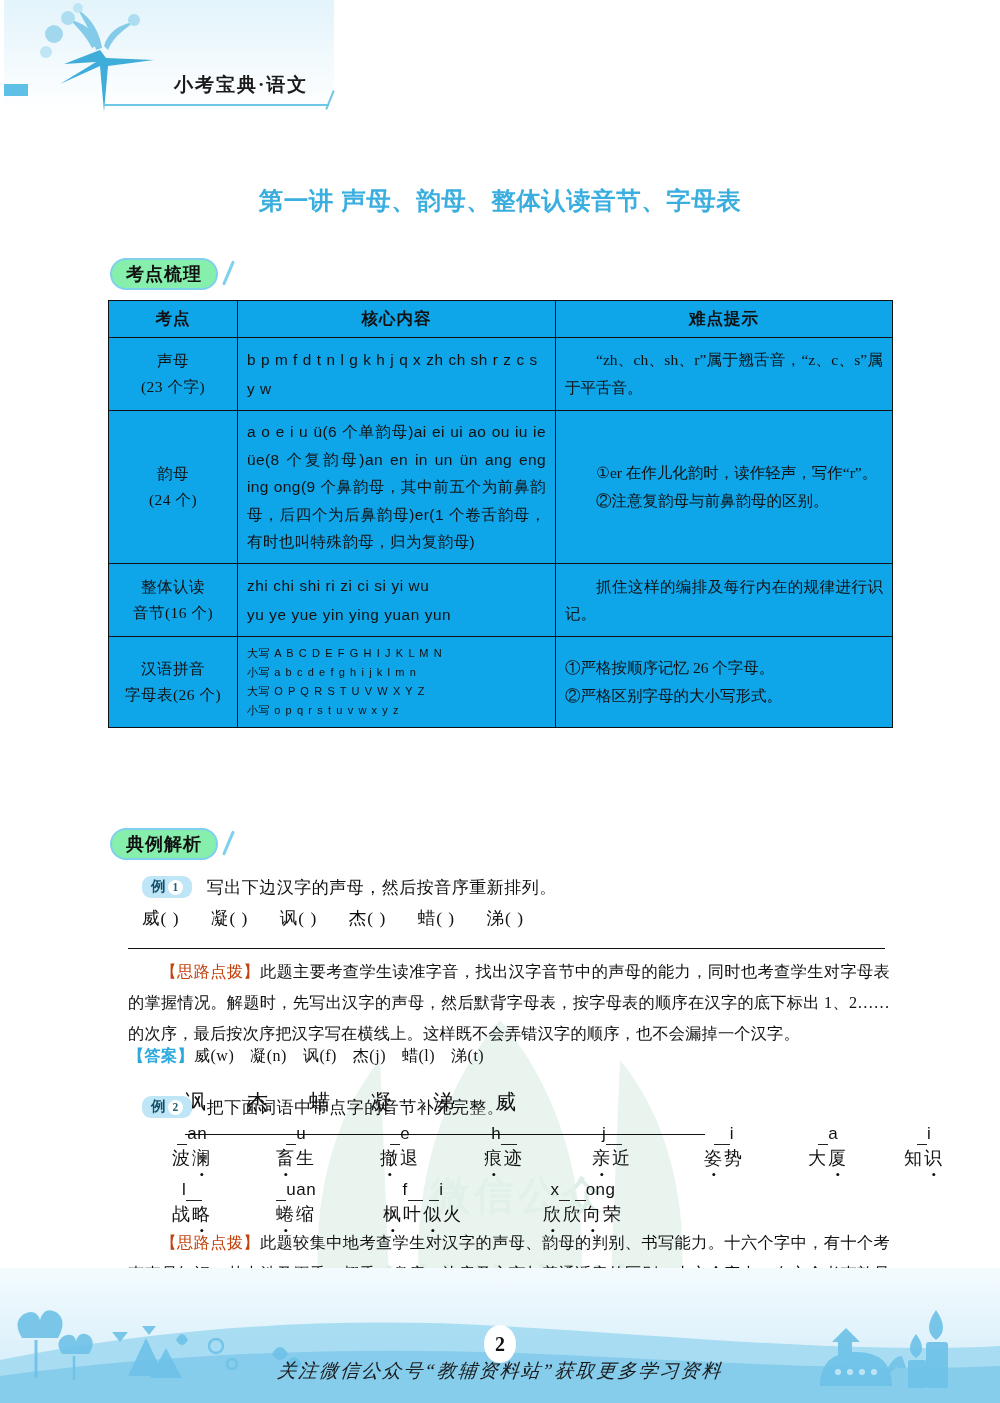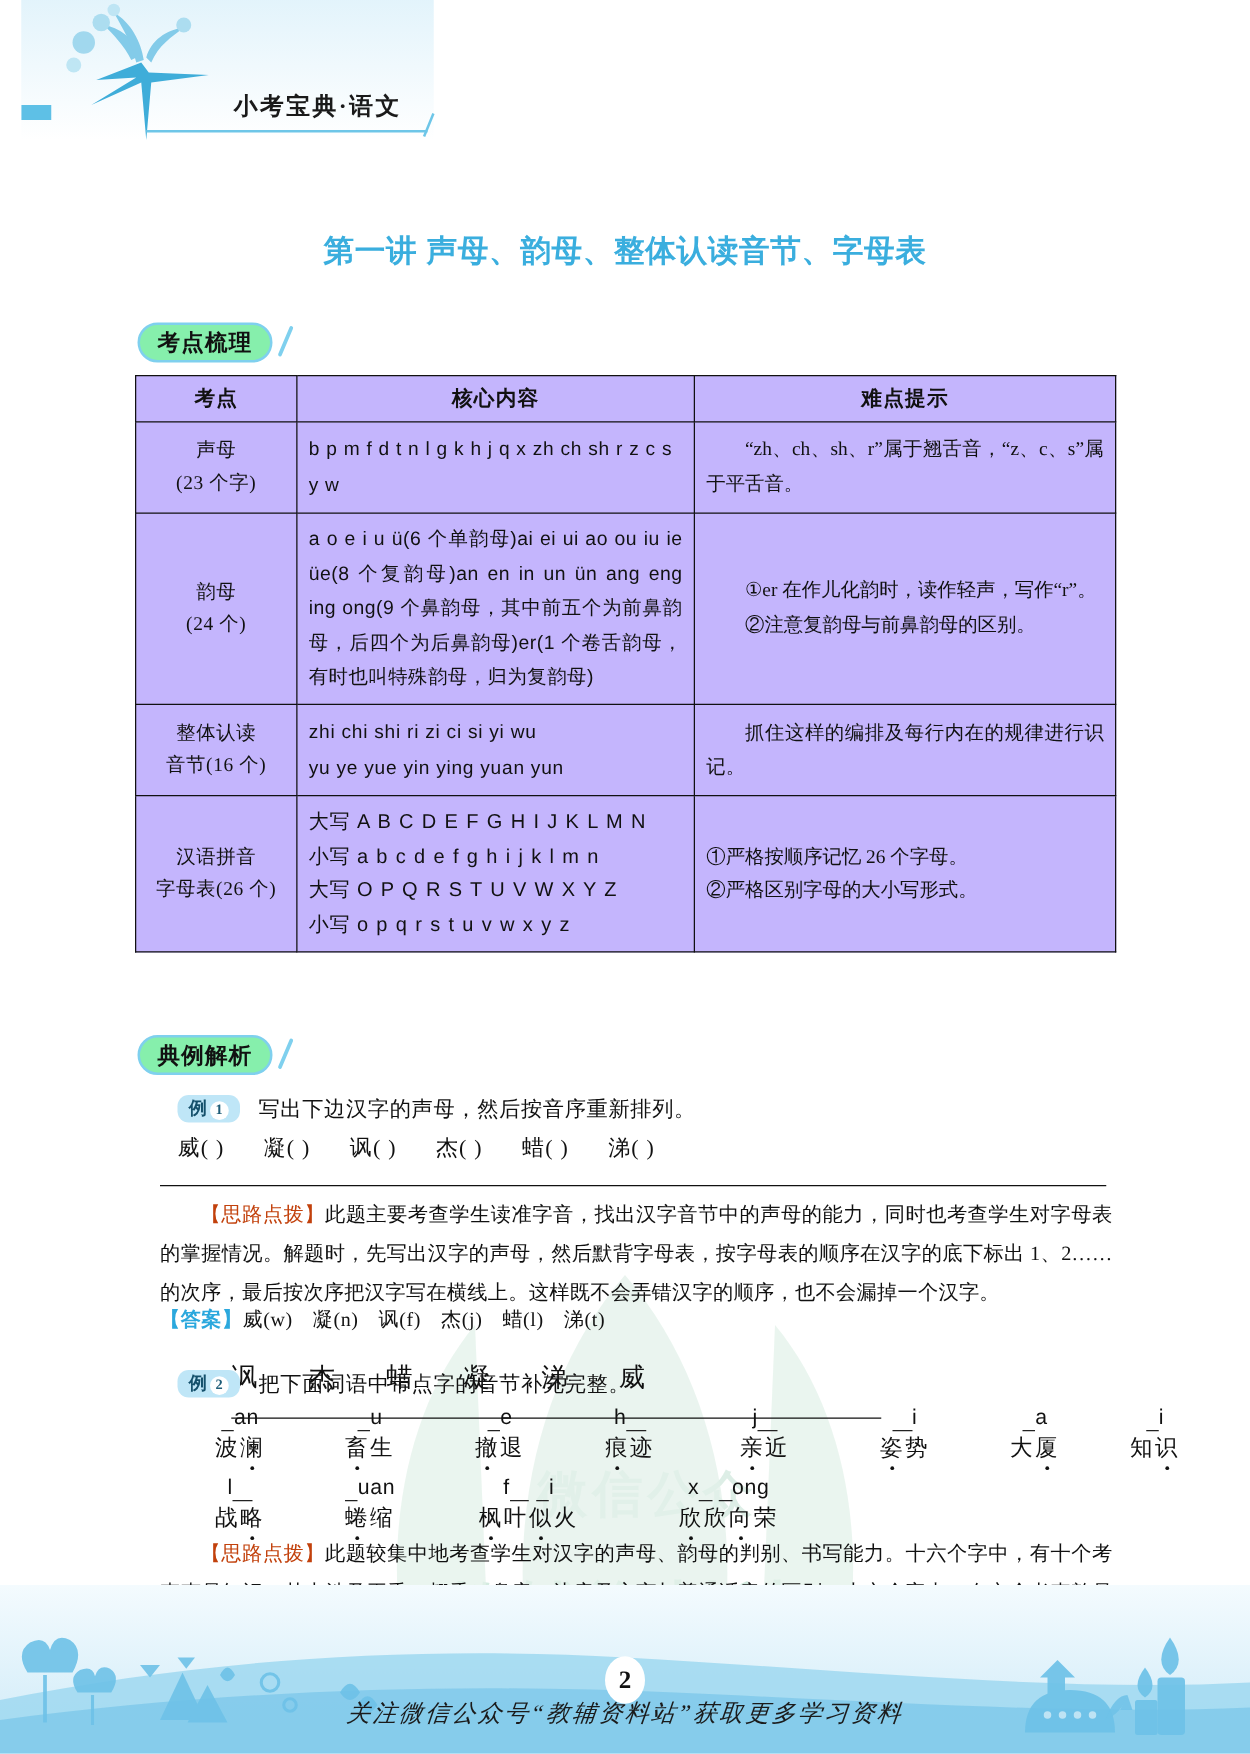--- a/index.html
+++ b/index.html
@@ -12,21 +12,21 @@
     height: 1403px;
     position: relative;
     overflow: hidden;
     font-family: "Liberation Serif", "DejaVu Serif", serif;
     color: #111;
   }
 
   
   .page-header {
     position: absolute;
-    left: 17px; top: 0;
+    left: 4px; top: 0;
     width: 904px; height: 130px;
   }
   .hdr-bar {
     position: absolute;
     left: 100px; top: 104px;
     width: 225px; height: 2px;
     background: #6ec6e8;
   }
   .hdr-bar:after{
     content:"";
@@ -100,21 +100,21 @@
   #badge-kaodian { left: 110px; top: 258px; }
   #badge-dianli  { left: 110px; top: 828px; }
 
   
   .main-table {
     position: absolute;
     left: 108px; top: 300px;
     width: 784px;
     border-collapse: collapse;
     table-layout: fixed;
-    background: #c4b5fd;
+    background: #0ea5e9;
   }
   .main-table td, .main-table th {
     border: 1.4px solid #111;
     vertical-align: middle;
     padding: 7px 9px;
     font-size: 15.5px;
   }
   .main-table thead th {
     text-align: center;
     font-weight: bold;
@@ -144,21 +144,21 @@
     font-size: 15.3px;
     line-height: 1.78;
     text-align: justify;
     text-justify: inter-character;
     text-indent: 2em;
   }
   .cell-tip.noindent { text-indent: 0; }
   .cell-tip p { margin: 0; }
   .alpha-line {
     font-family: "Liberation Sans", sans-serif;
-    font-size: 16px;
+    font-size: 11px;
     line-height: 1.72;
     letter-spacing: 1.1px;
     white-space: nowrap;
   }
   .alpha-line .lbl {
     font-family: "Liberation Serif", serif;
     letter-spacing: .5px;
   }
   .pin-line {
     font-family: "Liberation Sans", sans-serif;

